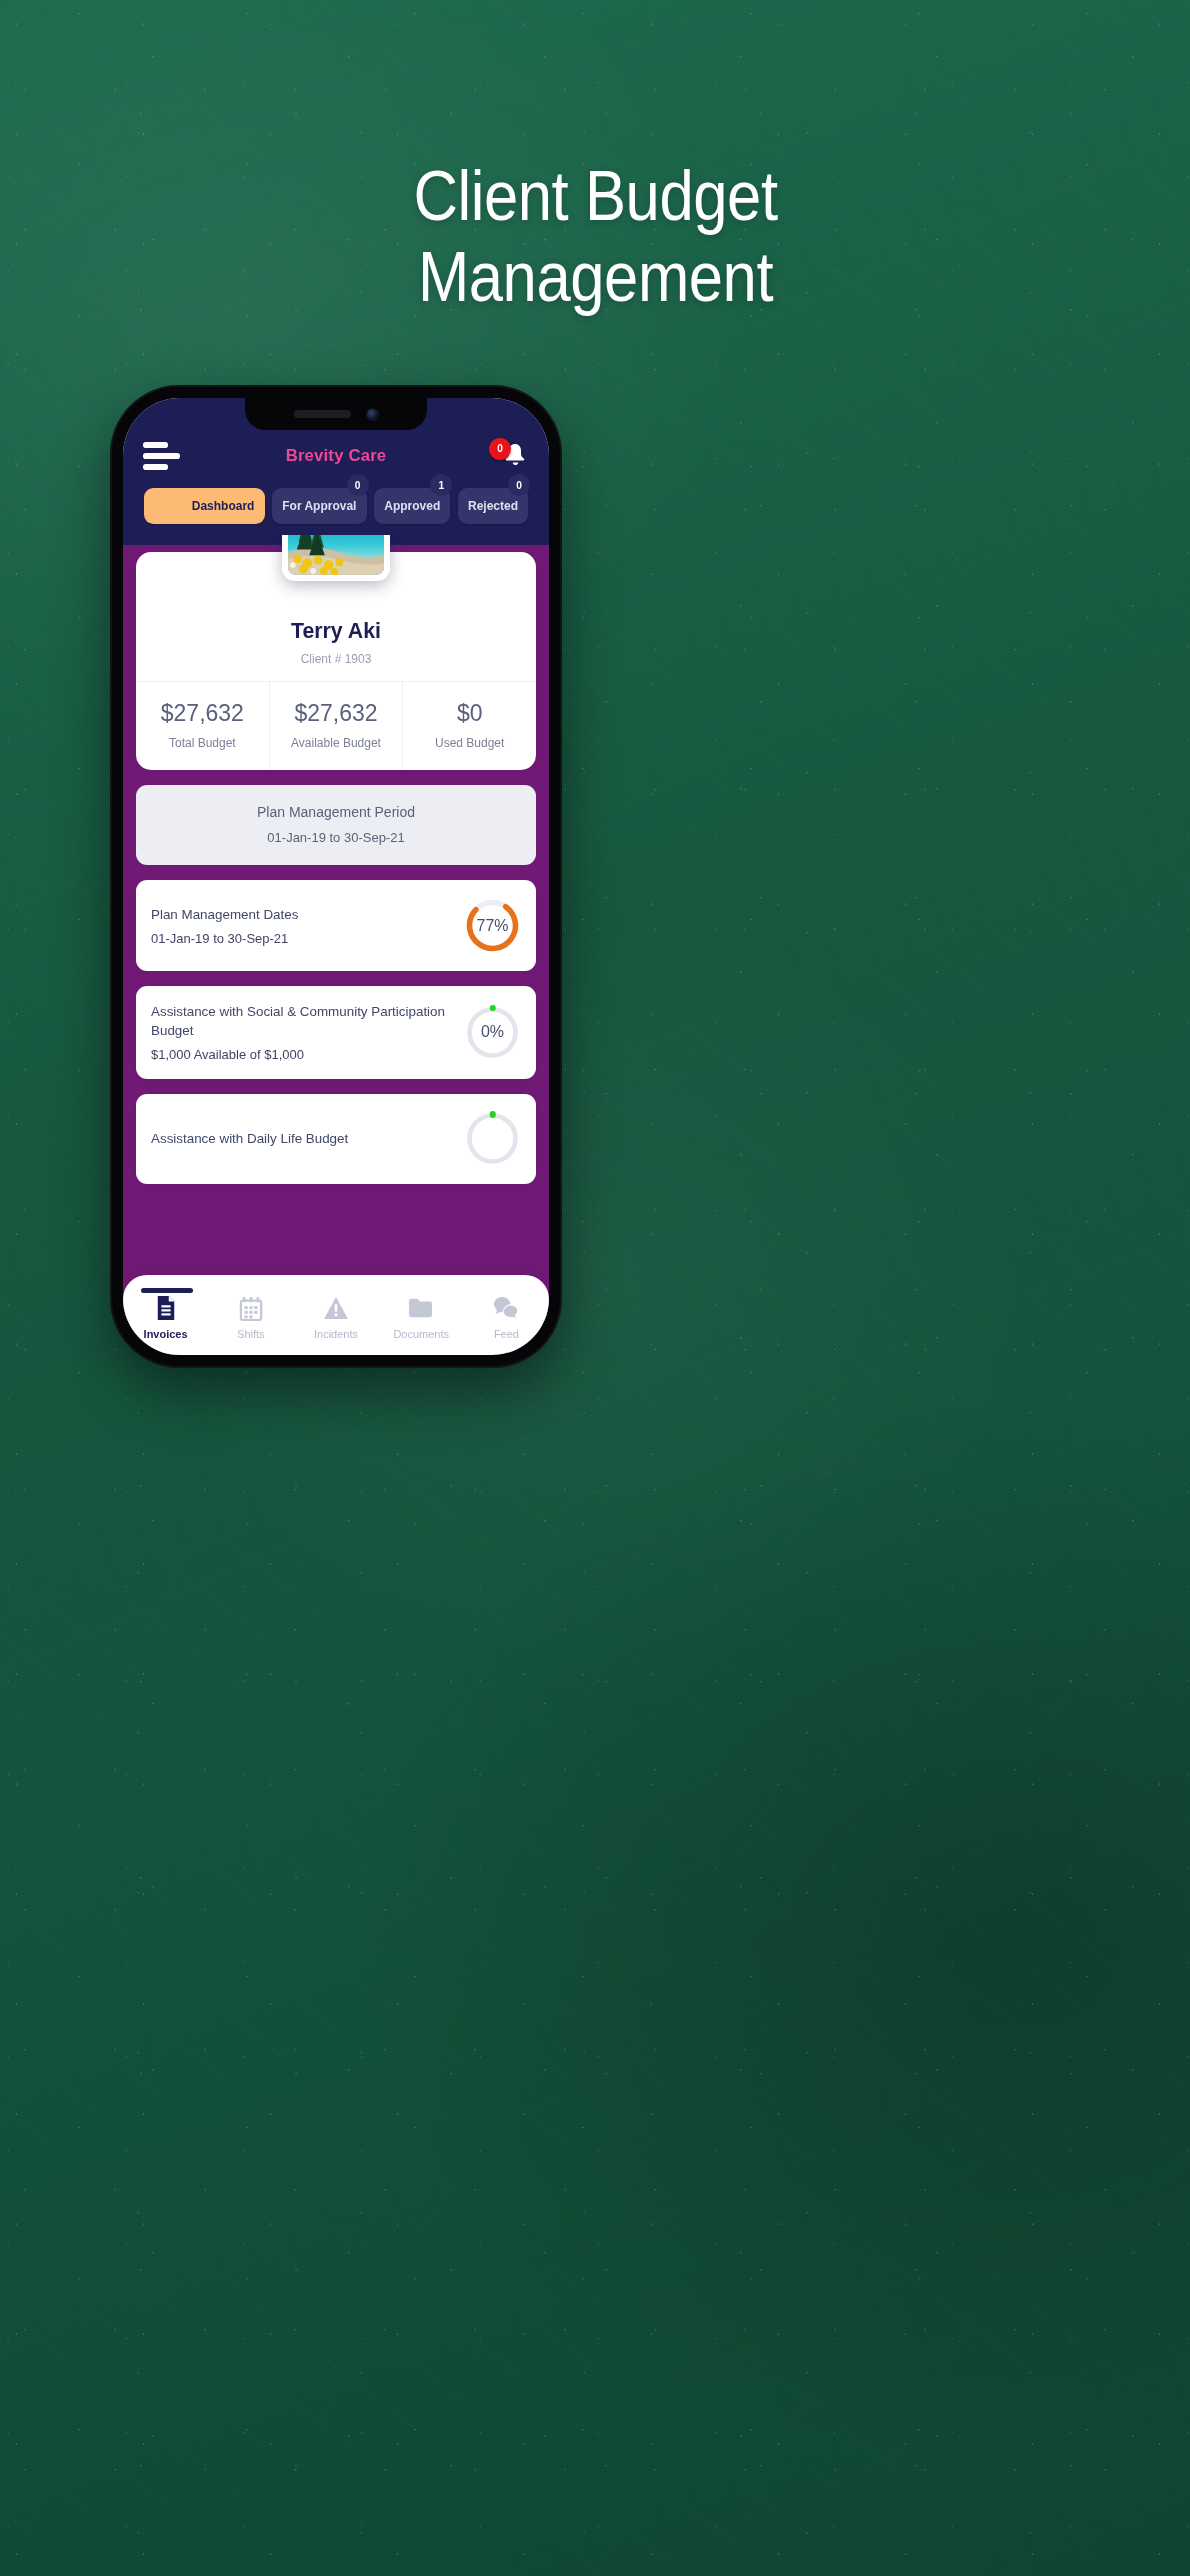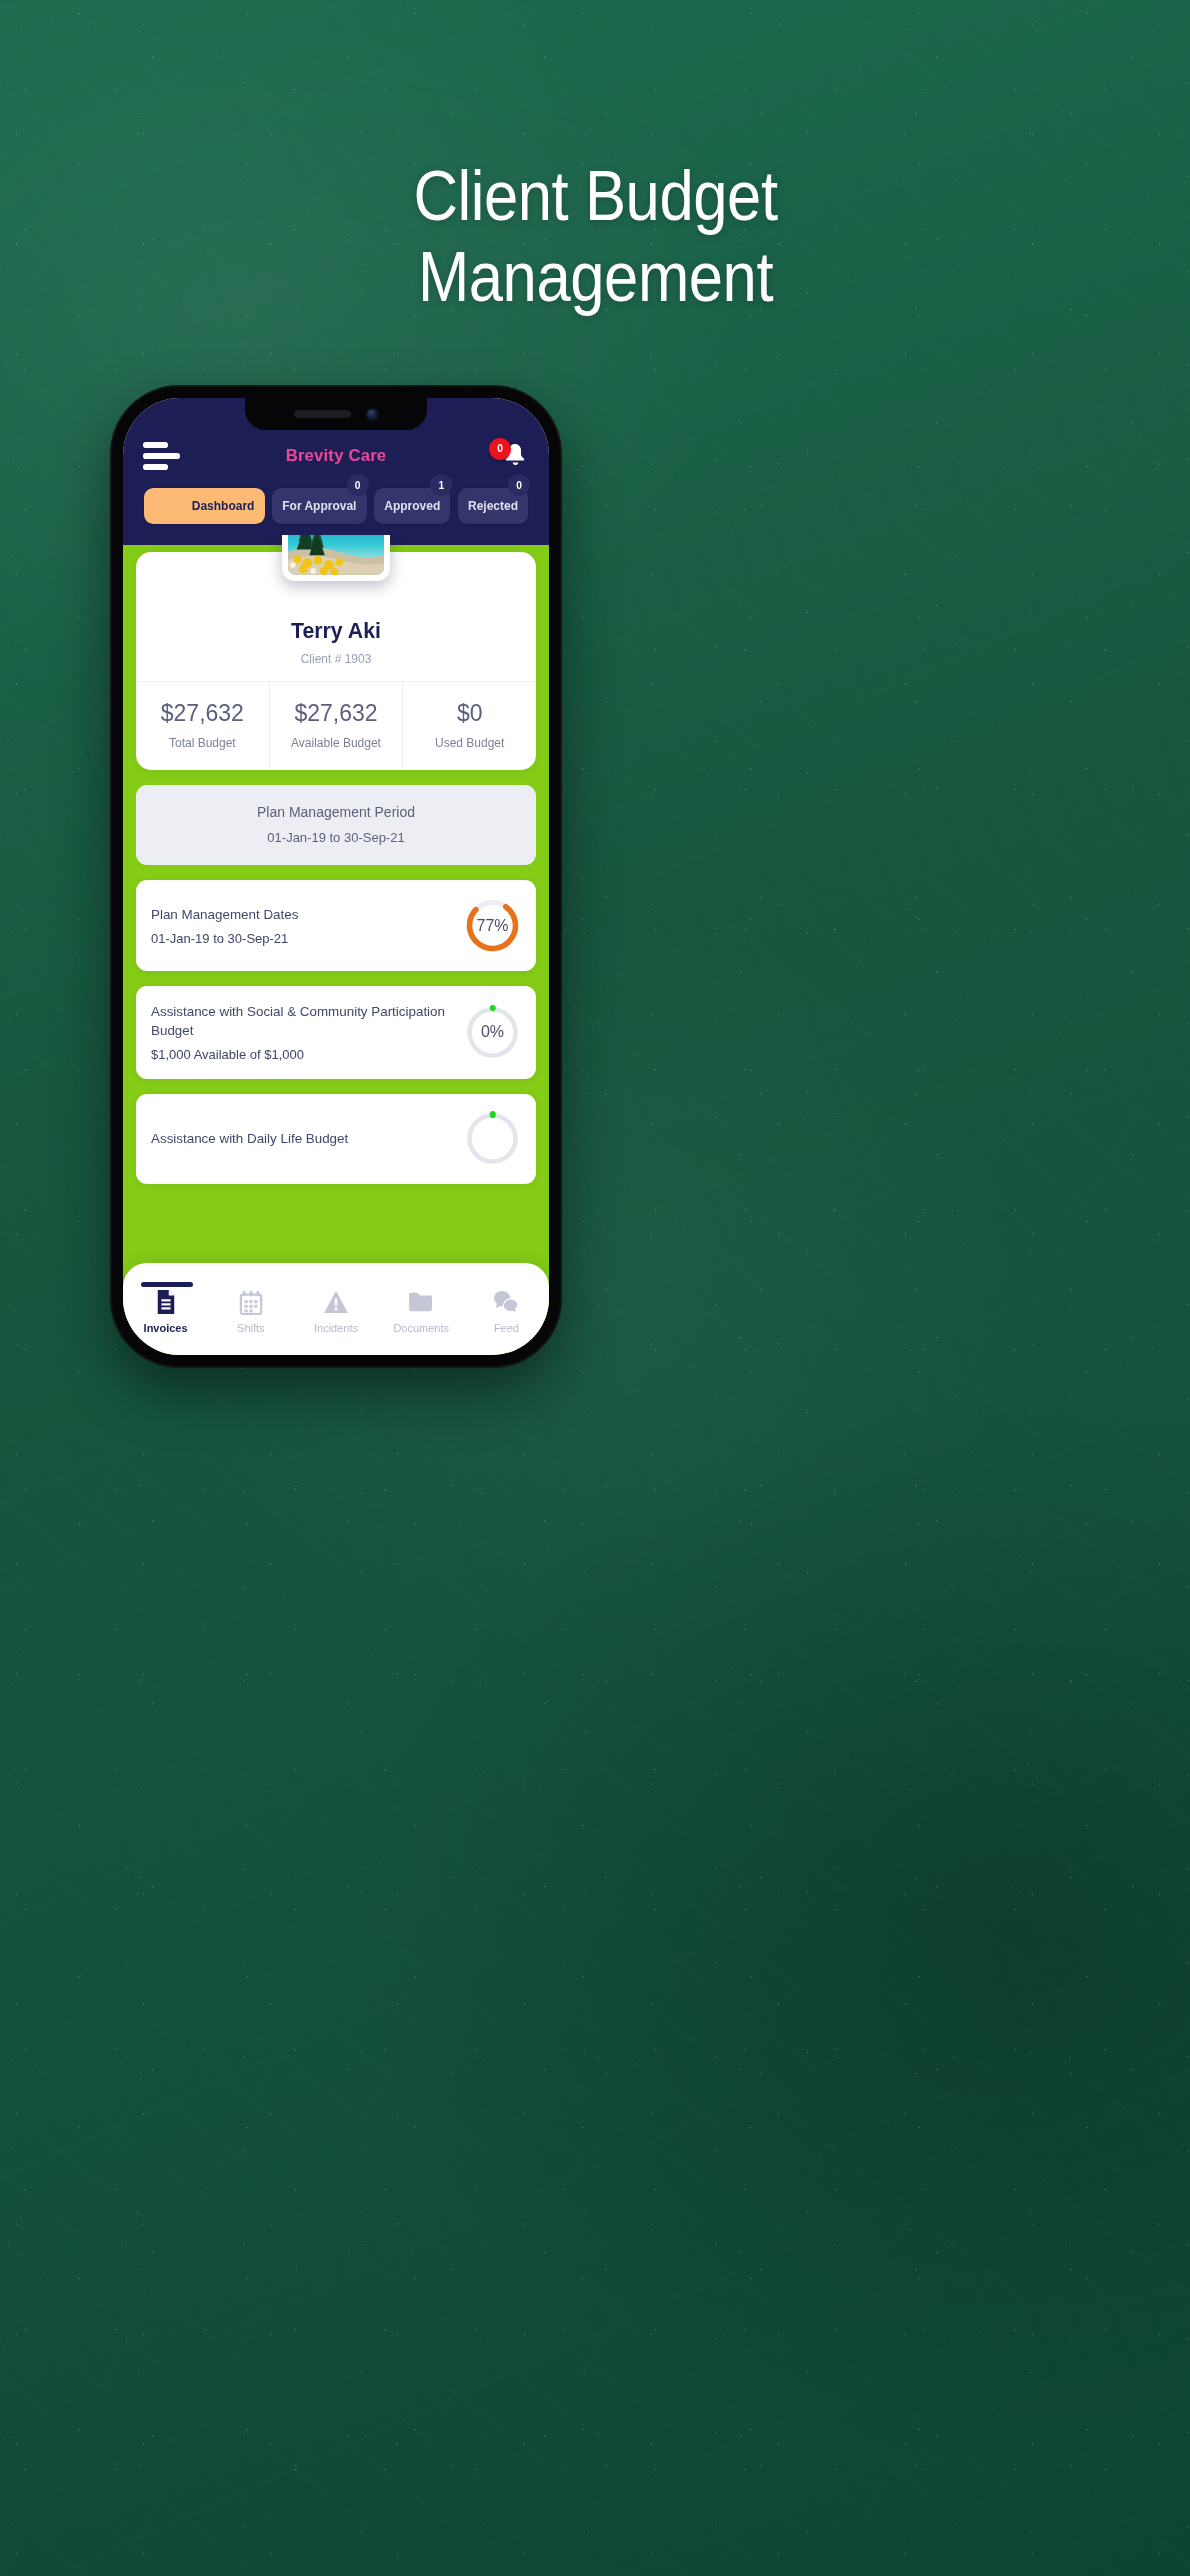--- a/index.html
+++ b/index.html
@@ -124,21 +124,21 @@
     position:absolute; top:-14px; right:-1.9px;
     min-width:22px; height:22px; border-radius:11px;
     background:#2a2b62; color:#ffffff;
     font-size:10.2px; font-weight:700;
     display:flex; align-items:center; justify-content:center;
   }
 
   
   #content{
     position:absolute; top:137px; left:0; right:0; bottom:0;
-    background:#84cc16; overflow:hidden;
+    background:#701a75; overflow:hidden;
   }
   #profilecard{
     background:#fff; margin:16.7px 13px 0 13px; border-radius:15px;
     box-shadow:0 1.9px 9.3px rgba(25,30,70,.06);
     padding:67px 0 0 0; text-align:center; position:relative;
   }
   #avatar{
     position:absolute; top:-95px; left:50%; transform:translateX(-50%);
     width:108px; height:124px; border-radius:13px; background:#fff;
     padding:5.6px; box-shadow:0 4.6px 15px rgba(20,25,60,.28); z-index:20;
@@ -175,21 +175,21 @@
     position:absolute; inset:0; display:flex; align-items:center; justify-content:center;
     font-size:16px; color:#4a4f6e;
   }
   .ringdot{
     position:absolute; top:0.9px; left:50%; transform:translateX(-50%);
     width:6.5px; height:6.5px; border-radius:50%; background:#25d420;
   }
 
   
   #bottomnav{
-    position:absolute; left:0; right:0; bottom:0; height:92px;
+    position:absolute; left:0; right:0; bottom:0; height:80px;
     background:#ffffff; display:flex; align-items:center;
     border-top-left-radius:24px; border-top-right-radius:24px;
     box-shadow:0 -2.8px 13px rgba(20,25,60,.10); z-index:30;margin-top:36px;
   }
   .navitem{ flex:1; text-align:center; position:relative; padding-top:3.7px; }
   .navicon{ height:28px; display:flex; align-items:center; justify-content:center; }
   .navlbl{ font-size:11px; color:#b6bac9; margin-top:5.6px; font-weight:400; }
   .navitem.active .navlbl{ color:#1d1e55; font-weight:700; }
   #navindicator{
     position:absolute; top:-1.9px; left:17.6px; width:52px; height:4.6px;

